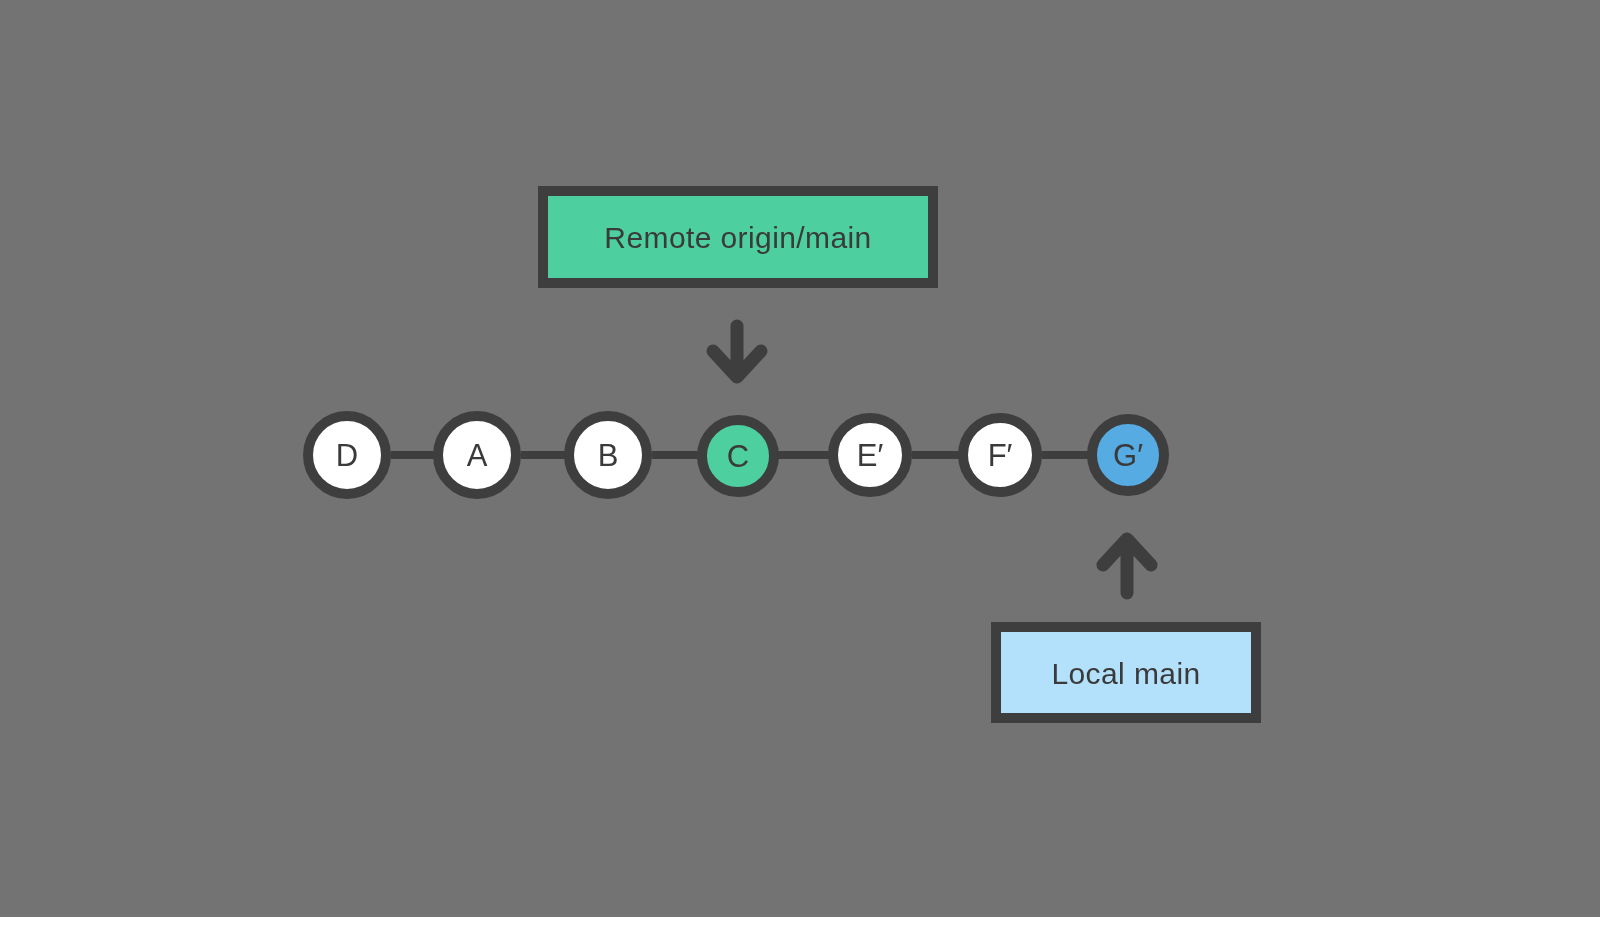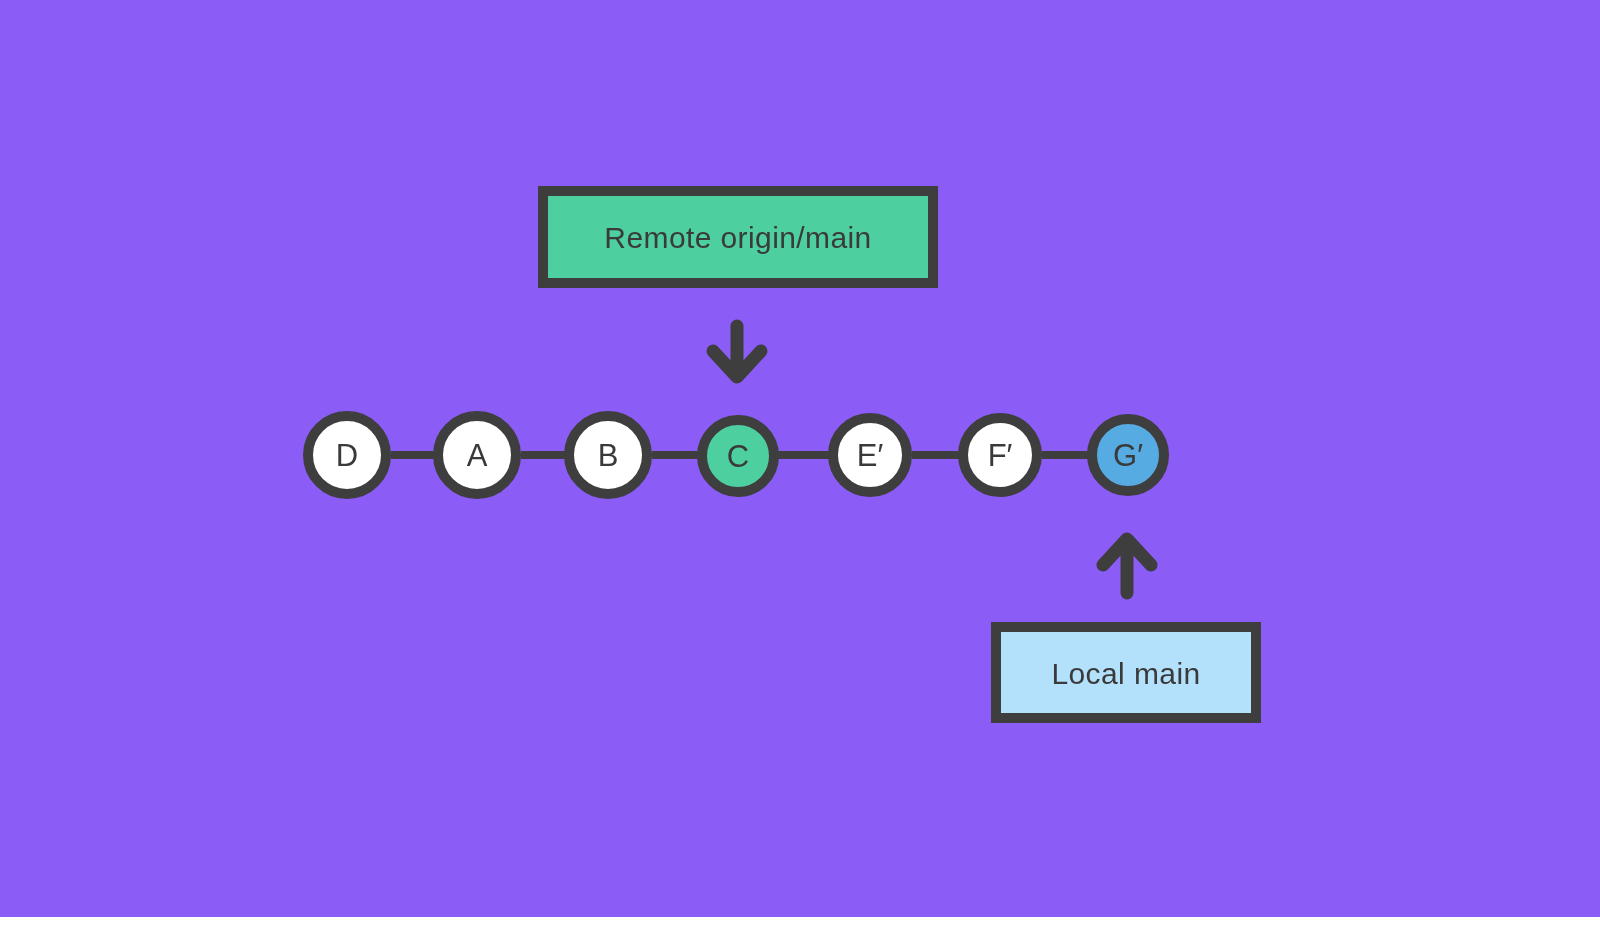--- a/index.html
+++ b/index.html
@@ -11,21 +11,21 @@
   body {
     width: 1600px;
     height: 929px;
     font-family: "Liberation Sans", sans-serif;
     overflow: hidden;
   }
   #canvas {
     position: relative;
     width: 1600px;
     height: 917px;
-    background: #8b5cf6;
+    background: #737373;
   }
   #diagram-svg {
     position: absolute;
     left: 0;
     top: 0;
     width: 1600px;
     height: 929px;
   }
   .label-box-text {
     font-family: "Liberation Sans", sans-serif;

